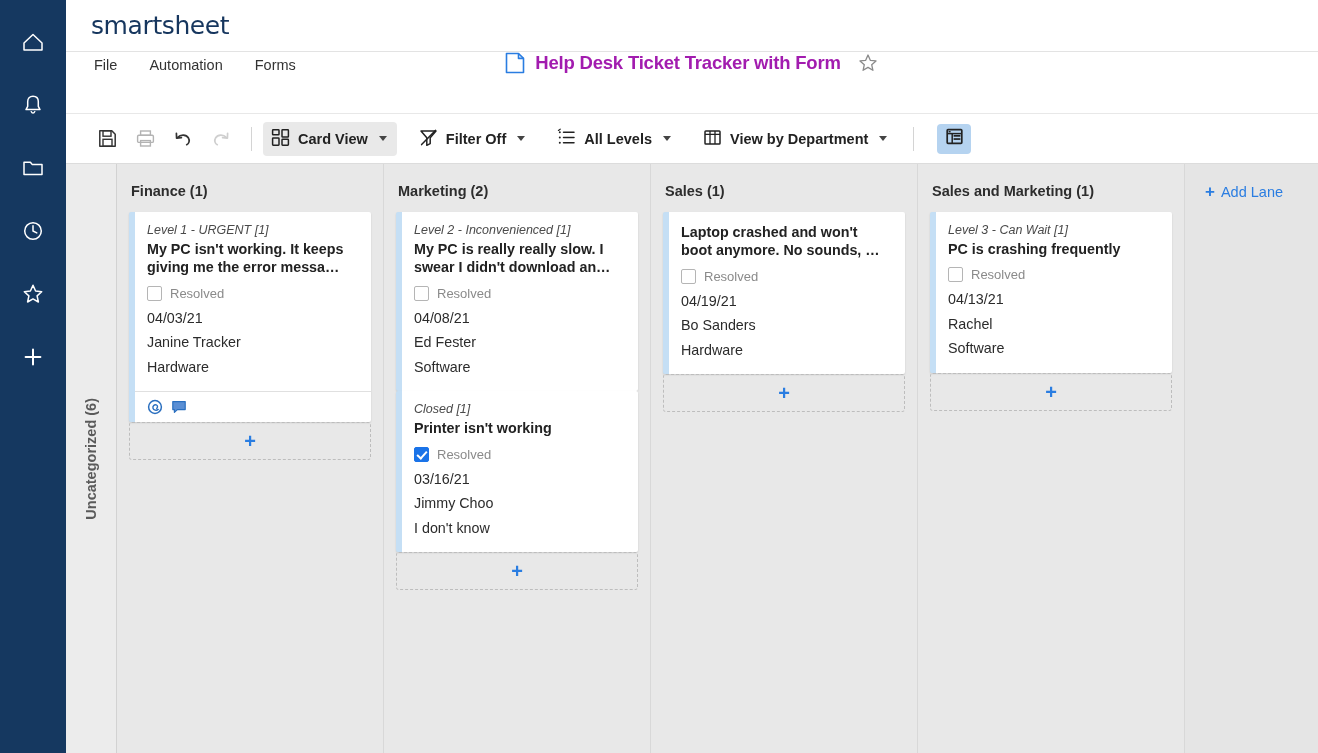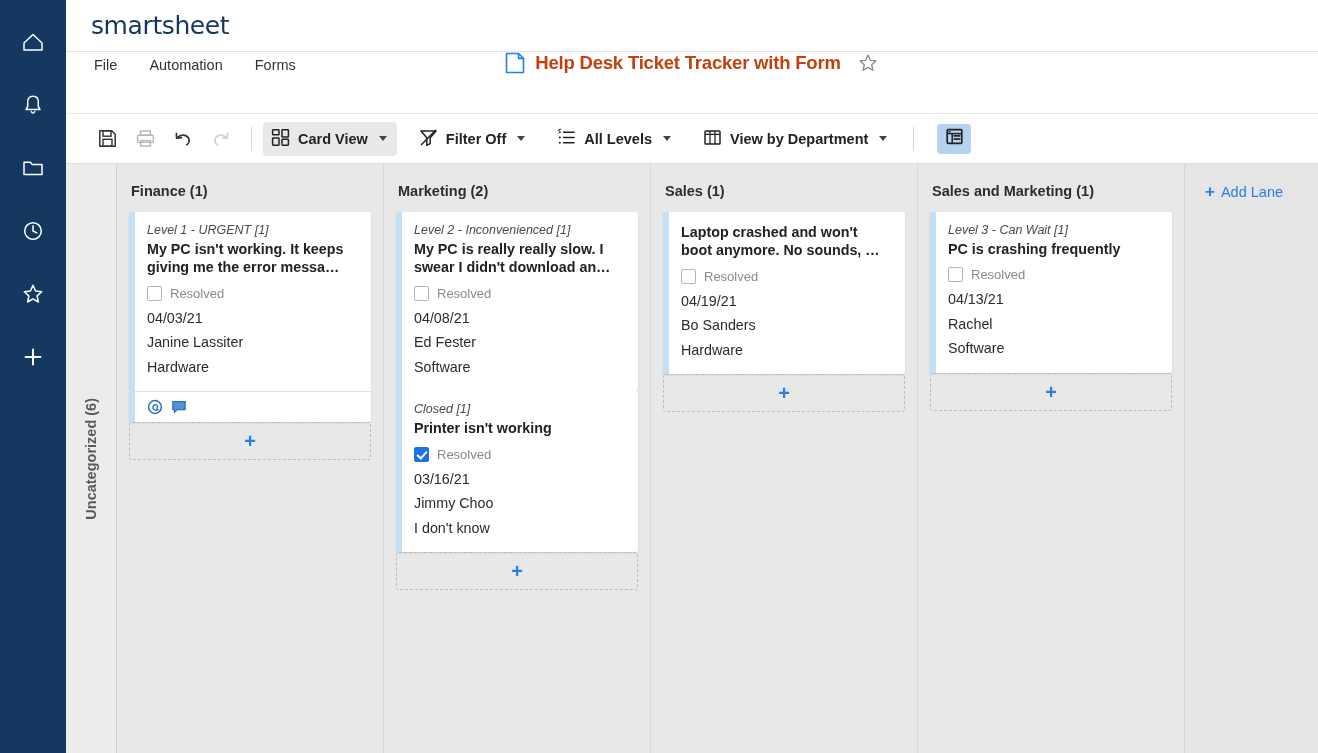--- a/index.html
+++ b/index.html
@@ -63,21 +63,21 @@
     padding: 5px 2px;
   }
   .doc-title-wrap {
     position: absolute; left: 0; right: 0;
     display: flex; align-items: center; justify-content: center;
     gap: 10px; pointer-events: none;
   }
   .doc-title-wrap > * { pointer-events: auto; }
   .doc-icon { width: 20px; height: 22px; display: block; }
   .doc-title {
-    font-size: 18.5px; font-weight: bold; color: #c2410c;
+    font-size: 18.5px; font-weight: bold; color: #a21caf;
     letter-spacing: -0.2px;
   }
   .star-btn { width: 22px; height: 22px; cursor: pointer; margin-left: 6px; }
 
   
   .toolbar {
     height: 50px; flex: 0 0 50px;
     display: flex; align-items: center;
     padding-left: 22px;
     border-bottom: 1px solid #dcdcdc;
@@ -383,21 +383,21 @@
           <div class="lane-title">Finance (1)</div>
           <div class="card">
             <div class="card-body">
               <div class="card-level">Level 1 - URGENT [1]</div>
               <div class="card-title">My PC isn't working. It keeps giving me the error messa…</div>
               <div class="card-check-row">
                 <span class="chk"></span>
                 <span class="chk-label">Resolved</span>
               </div>
               <div class="card-field">04/03/21</div>
-              <div class="card-field">Janine Lassiter</div>
+              <div class="card-field">Janine Tracker</div>
               <div class="card-field">Hardware</div>
             </div>
             <div class="card-footer">
               <span>
                 <svg width="16" height="16" viewBox="0 0 16 16">
                     <circle cx="8" cy="8" r="6.4" fill="none" stroke="#2a6fbf" stroke-width="1.5"></circle>
                     <path d="M11.2 10.4 C9.4 11.8 6.6 11.2 6 9.2 C5.4 7.2 7.4 5.2 9.2 5.8 C10.6 6.3 10.9 8 10 9 L9.7 9.3" fill="none" stroke="#2a6fbf" stroke-width="1.4" stroke-linecap="round"></path>
                   </svg>
               </span>
               <span>

